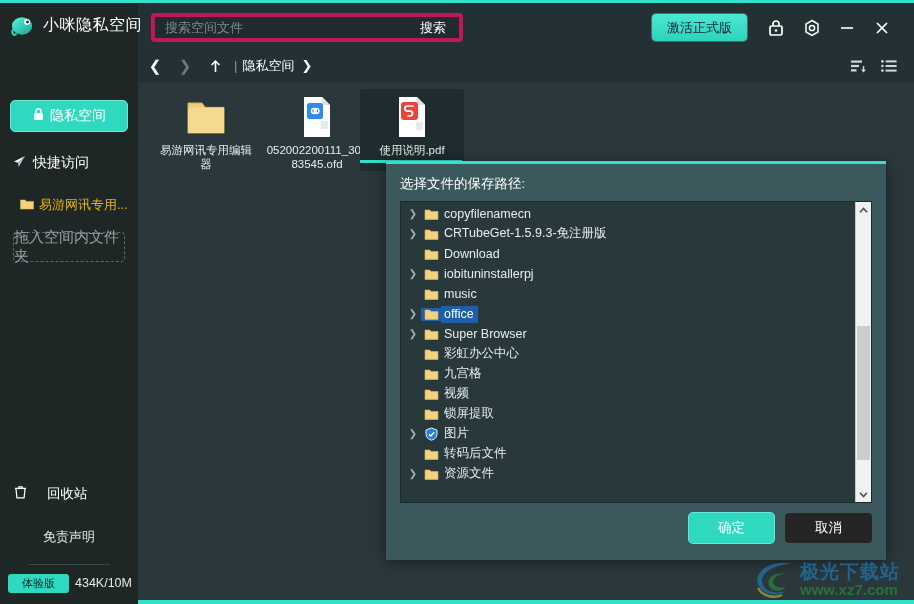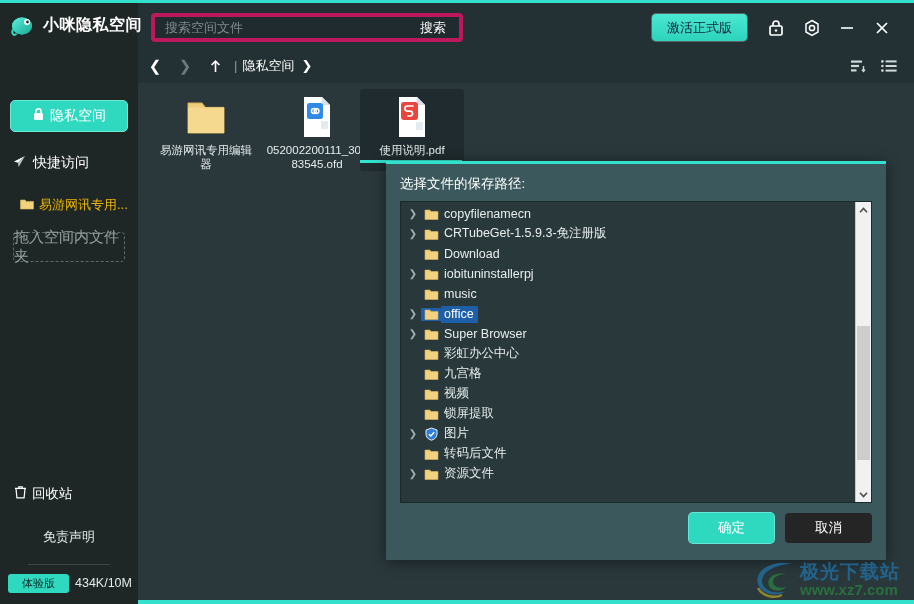--- a/index.html
+++ b/index.html
@@ -31,21 +31,21 @@
   .brand {
     position: absolute; left: 0; top: 0; width: 138px; height: 45px;
     background: #1e2725;
     display: flex; align-items: center; padding-left: 10px; gap: 7px;
   }
   .brand-logo {
     width: 26px; height: 26px; flex: 0 0 26px;
     position: relative;
   }
   .brand-name {
-    color: #ffffff; font-size: 16px; font-weight: bold; letter-spacing: 0.5px;
+    color: #ffffff; font-size: 16px; font-weight: normal; letter-spacing: 0.5px;
     white-space: nowrap;
   }
 
   .searchbox {
     position: absolute; left: 151px; top: 10px; width: 312px; height: 29px;
     background: #1f2b2e; border: 4px solid #be185d; border-radius: 4px;
     display: flex; align-items: center;
   }
   .search-input {
     flex: 1; background: transparent; border: none; outline: none;
@@ -105,21 +105,21 @@
     overflow: hidden; text-overflow: ellipsis;
   }
   .drop-zone {
     position: absolute; left: 13px; top: 184px; width: 112px; height: 30px;
     border: 1px dashed #5c6b69; border-radius: 4px;
     display: flex; align-items: center; justify-content: center;
     color: #94a2a2; font-size: 15px; cursor: pointer;
   }
   .side-trash {
     position: absolute; left: 14px; top: 434px; width: 110px; height: 24px;
-    display: flex; align-items: center; gap: 5px; cursor: pointer;
+    display: flex; align-items: center; gap: 20px; cursor: pointer;
   }
   .side-trash .lbl { color: #ffffff; font-size: 13.5px; }
   .side-legal {
     position: absolute; left: 0; top: 478px; width: 138px; height: 22px;
     display: flex; align-items: center; justify-content: center;
     color: #e2eaea; font-size: 13px; cursor: pointer;
   }
   .side-sep {
     position: absolute; left: 28px; top: 516px; width: 82px; height: 1px;
     background: #3a4745;

